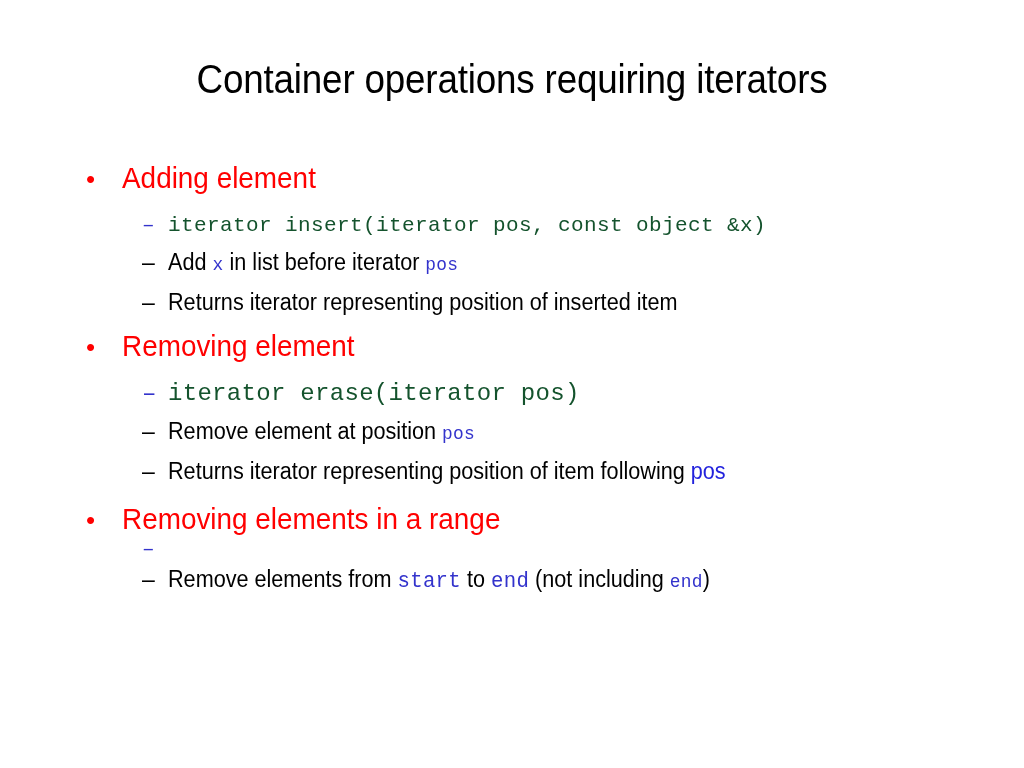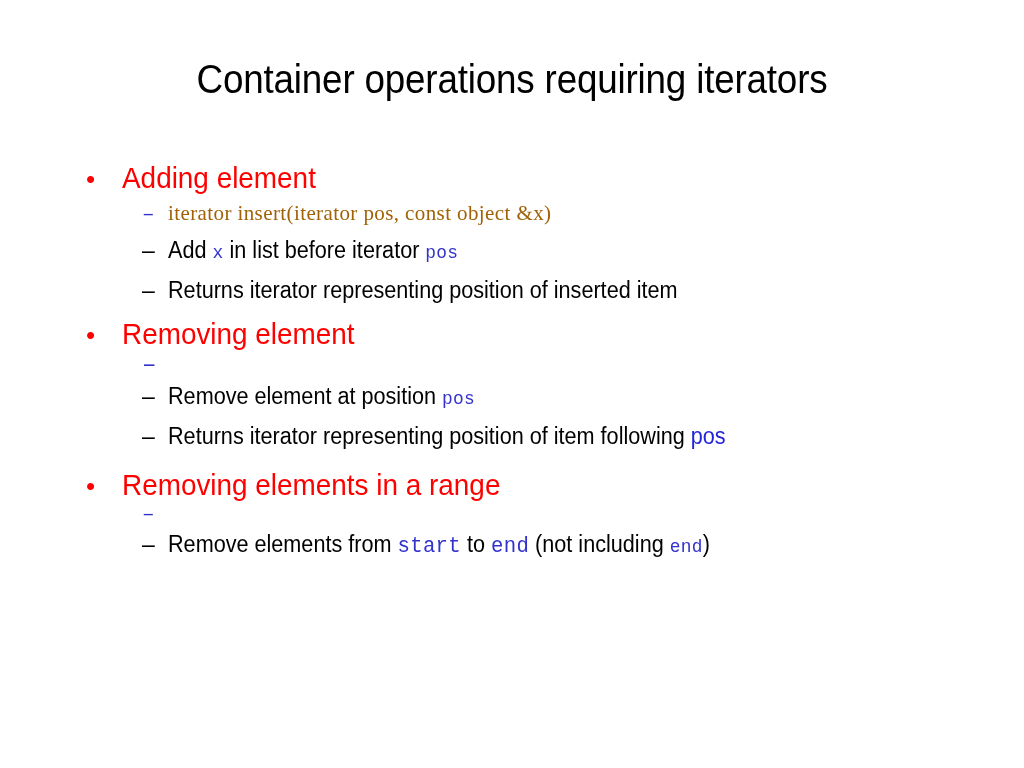--- a/index.html
+++ b/index.html
@@ -94,25 +94,26 @@
     transform-origin: 0 50%;
   }
 
   
   .l2.code .marker {
     color: #3333CC;
     font-family: "Liberation Mono", monospace;
     font-size: 21px;
   }
   .l2.code .l2-text {
-    color: #a16207;
-    font-family: Liberation Serif, serif;
+    color: #14532d;
+    font-family: Liberation Mono, monospace;
     font-size: 21px;
     line-height: 1.6;
     letter-spacing: 0.4px;
+    margin-top: 12px;
   }
   .l2.code.big .marker { font-size: 24px; }
   .l2.code.big .l2-text {
     font-size: 24px;
     line-height: 1.45;
     letter-spacing: 0.3px;
   }
 
   
   .l2.prose .marker {
@@ -191,20 +192,21 @@
 
     <div class="gap-a"></div>
 
     <div class="l1">
       <span class="marker">•</span>
       <span class="l1-text">Removing element</span>
     </div>
 
     <div class="l2 code big">
       <span class="marker">–</span>
+      <span class="l2-text">iterator erase(iterator pos)</span>
     </div>
 
     <div class="l2 prose">
       <span class="marker">–</span>
       <span class="l2-text"><span>Remove element at position </span><span class="tok-mono">pos</span></span>
     </div>
 
     <div class="l2 prose">
       <span class="marker">–</span>
       <span class="l2-text"><span>Returns iterator representing position of item following </span><span class="tok-sans">pos</span></span>

